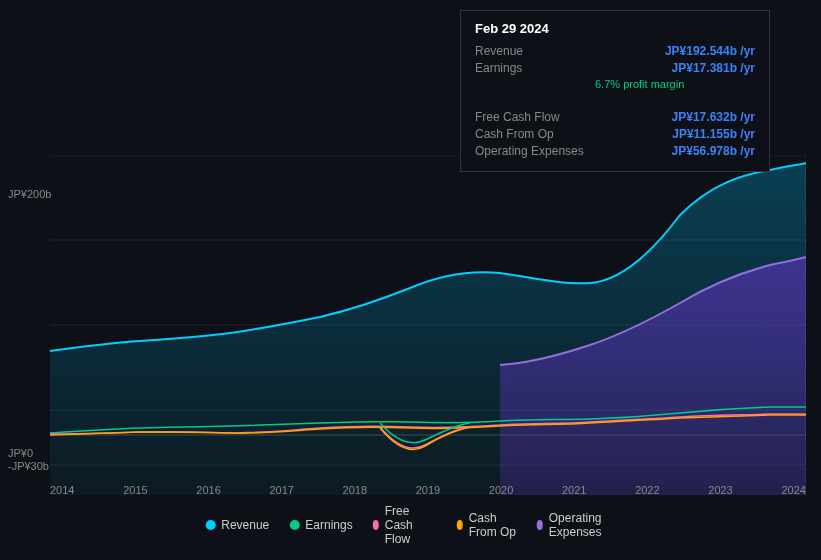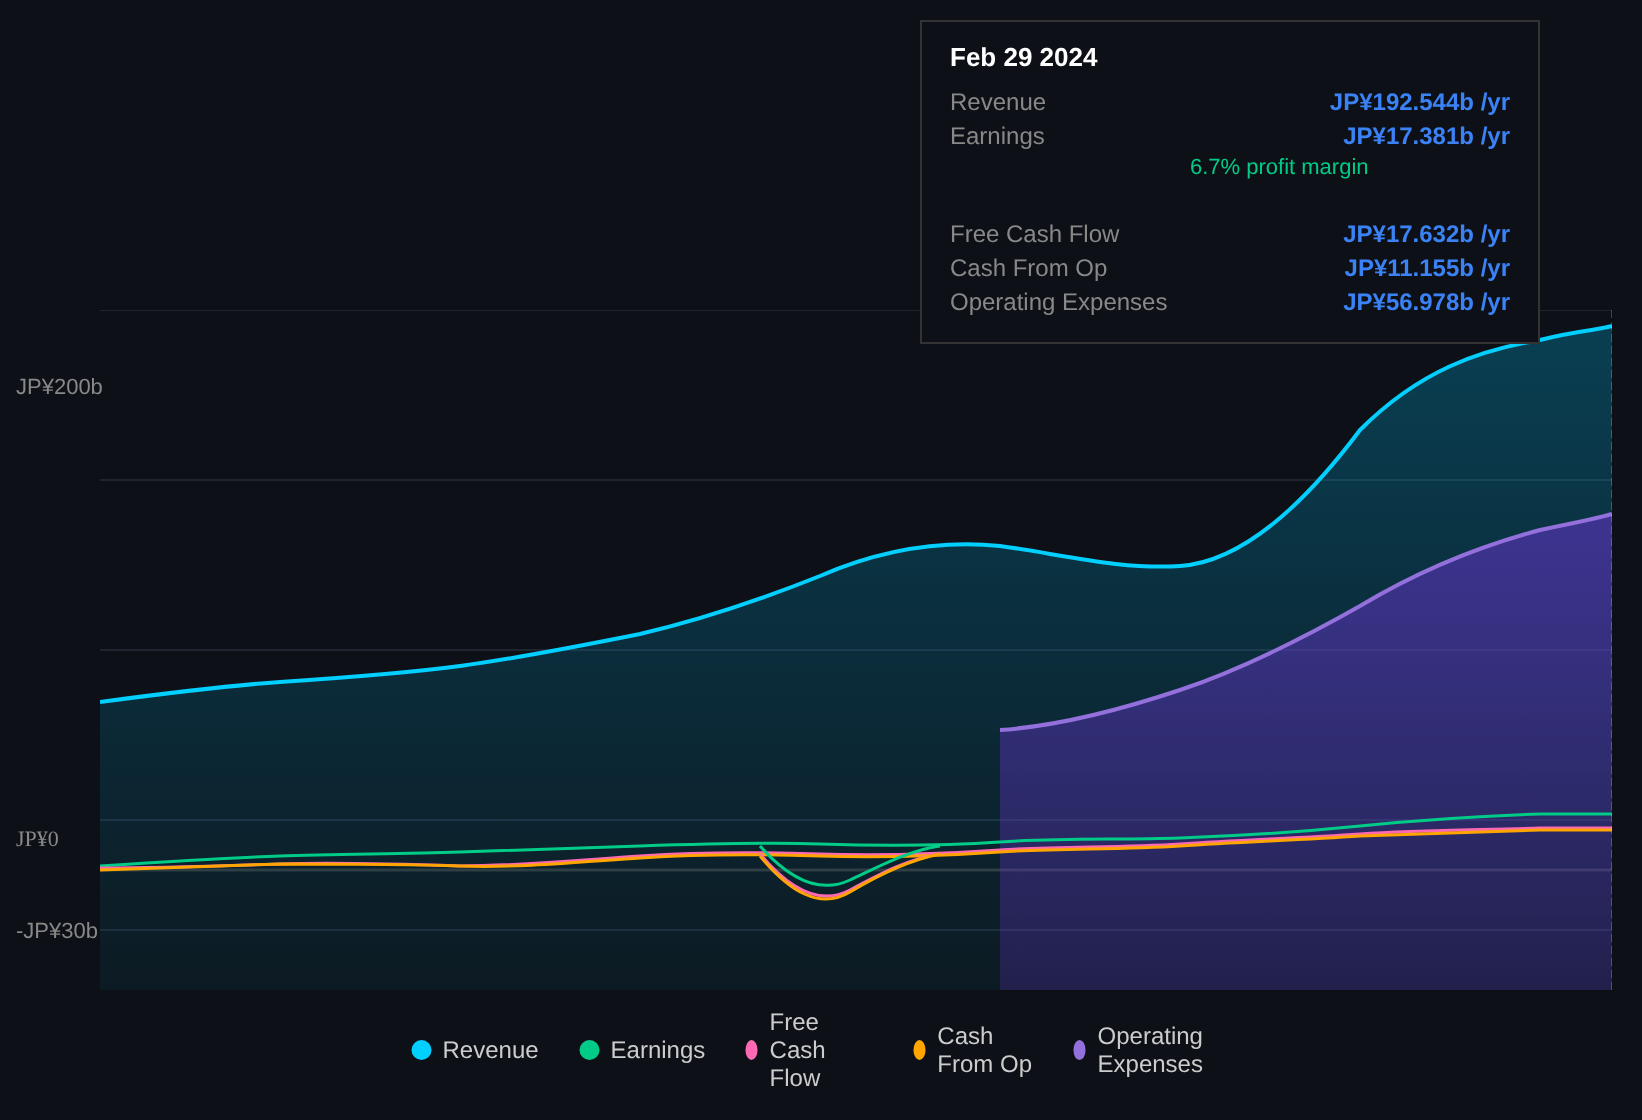--- a/index.html
+++ b/index.html
@@ -127,21 +127,21 @@
       <span class="tooltip-label">Cash From Op</span>
       <span class="tooltip-value cyan">JP¥11.155b /yr</span>
     </div>
     <div class="tooltip-row">
       <span class="tooltip-label">Operating Expenses</span>
       <span class="tooltip-value cyan">JP¥56.978b /yr</span>
     </div>
   </div>
 
   <div class="y-label" style="top: 160px; margin-top: 28px;">JP¥200b</div>
-  <div class="y-label" style="top: 414px; font-family: Liberation Serif, serif;">JP¥0</div>
+  <div class="y-label" style="top: 447px;">JP¥0</div>
   <div class="y-label" style="top: 460px;">-JP¥30b</div>
 
   <svg style="position:absolute; top:155px; left:50px; width:756px; height:340px;" viewBox="0 0 756 340" preserveAspectRatio="none" xmlns="http://www.w3.org/2000/svg">
 
     <defs>
 
       <linearGradient id="revGrad" x1="0" y1="0" x2="0" y2="1">
         <stop offset="0%" stop-color="#00aadd" stop-opacity="0.5"></stop>
         <stop offset="100%" stop-color="#00aadd" stop-opacity="0.1"></stop>
       </linearGradient>
@@ -173,20 +173,33 @@
 
     <path d="M0,280 C30,279 60,278 90,277 C120,277 150,277 180,278 C210,279 240,276 270,274 C300,272 330,272 360,273 C390,274 420,273 450,271 C480,269 510,270 540,268 C570,266 600,265 630,263 C660,262 690,261 720,260 C740,260 750,260 756,260" fill="none" stroke="#ffa500" stroke-width="1.5"></path>
 
     <path d="M330,268 C345,285 360,292 375,285 C390,278 405,270 420,268" fill="none" stroke="#00cc88" stroke-width="1.5"></path>
     <path d="M330,272 C345,290 360,298 375,290 C390,282 405,274 420,272" fill="none" stroke="#ff69b4" stroke-width="1.5"></path>
     <path d="M330,273 C345,291 360,300 375,291 C390,282 405,275 420,272" fill="none" stroke="#ffa500" stroke-width="1.5"></path>
 
     <line x1="756" y1="0" x2="756" y2="340" stroke="rgba(255,255,255,0.2)" stroke-width="1" stroke-dasharray="4,2"></line>
   </svg>
 
+  <div style="position:absolute; bottom:64px; left:50px; right:15px; display:flex; justify-content:space-between;">
+    <span class="x-label">2014</span>
+    <span class="x-label">2015</span>
+    <span class="x-label">2016</span>
+    <span class="x-label">2017</span>
+    <span class="x-label">2018</span>
+    <span class="x-label">2019</span>
+    <span class="x-label">2020</span>
+    <span class="x-label">2021</span>
+    <span class="x-label">2022</span>
+    <span class="x-label">2023</span>
+    <span class="x-label">2024</span>
+  </div>
 
   <div class="legend">
     <div class="legend-item">
       <div class="legend-dot" style="background:#00cfff;"></div>
       <span>Revenue</span>
     </div>
     <div class="legend-item">
       <div class="legend-dot" style="background:#00cc88;"></div>
       <span>Earnings</span>
     </div>

